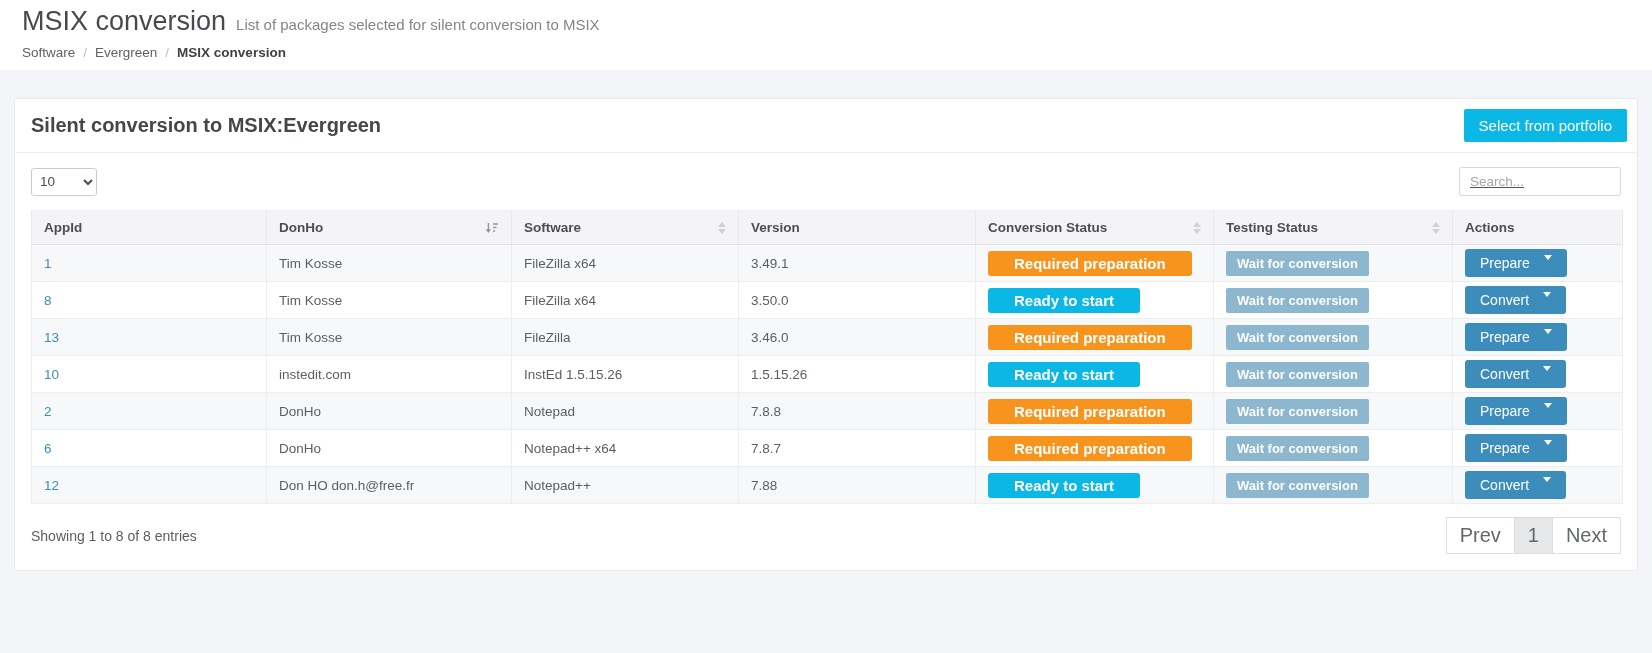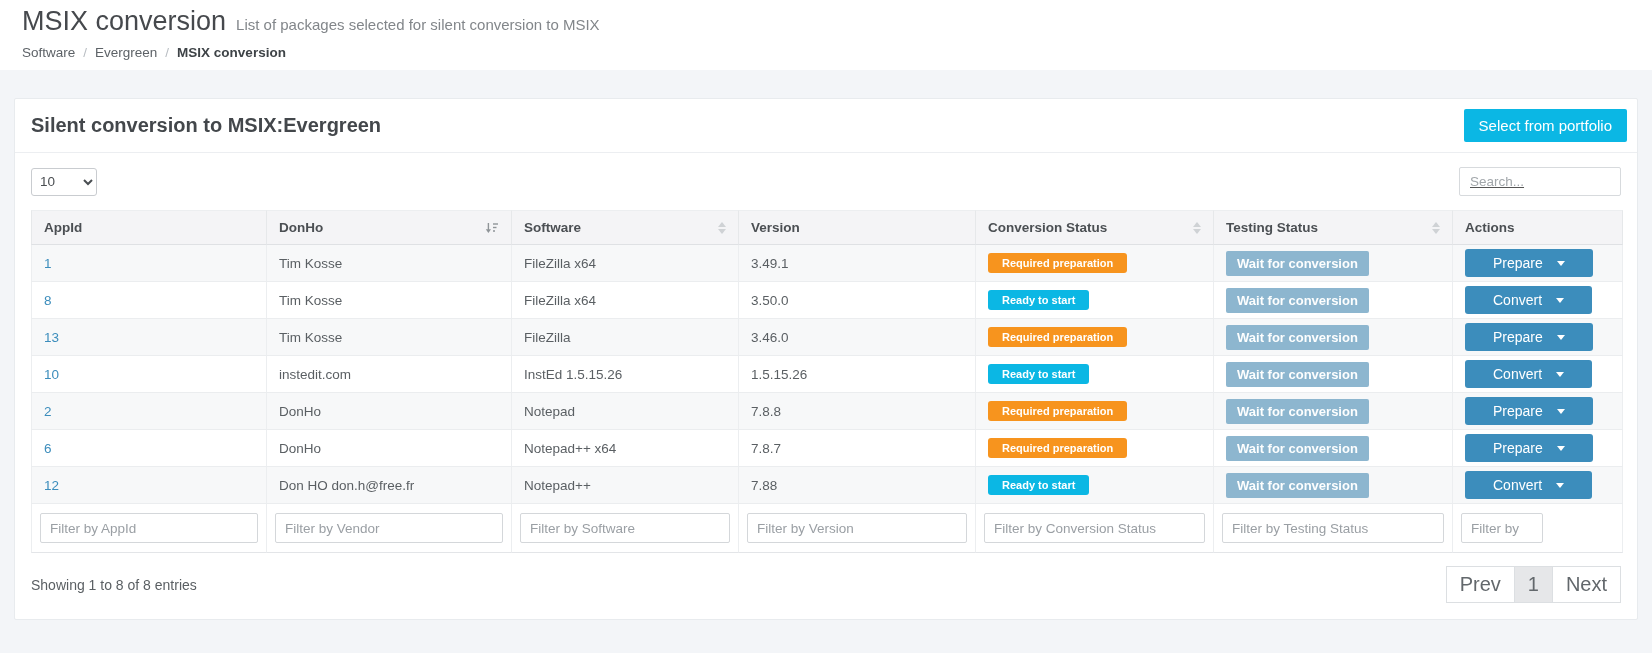--- a/index.html
+++ b/index.html
@@ -48,28 +48,28 @@
   .sort-icons .tri-down { width:0; height:0; border-left:4px solid transparent; border-right:4px solid transparent; border-top:5px solid #cfd2d5; }
 
   .data-table td { font-size:13.5px; color:#5a5f63; padding:0 12px; height:37px;
                    border-bottom:1px solid #ebedef; border-right:1px solid #eceef0;
                    overflow:hidden; white-space:nowrap; }
   .data-table td:first-child { border-left:1px solid #eceef0; }
   .data-table tbody tr:nth-child(odd) td { background:#f7f8f9; }
   .data-table tbody tr:nth-child(even) td { background:#fff; }
   .appid-link { color:#3c8dbc; text-decoration:none; cursor:pointer; }
 
-  .badge { color:#fff; font-weight:bold; font-size:11px; padding:4px 14px; border-radius:3px; display:inline-block; }
+  .badge { color:#fff; font-weight:bold; font-size:15px; padding:4px 26px; border-radius:3px; display:inline-block; }
   .badge-warning { background:#f7941e; }
   .badge-info { background:#0bb7e4; }
   .badge-testing { background:#8db6cf; color:#fdfefe; font-weight:bold; font-size:13px;
                    padding:5px 11px; border-radius:2px; display:inline-block; }
 
   .btn-action { background:#3c8dbc; color:#fff; border:none; border-radius:3px; cursor:pointer;
-                display:inline-flex; align-items:center; padding:6px 28px; font-size:14px;
+                display:inline-flex; padding:6px 15px; font-size:14px;
                 font-family:"Liberation Sans", sans-serif; }
   .btn-action .caret { width:0; height:0; margin-left:14px;
                        border-left:4px solid transparent; border-right:4px solid transparent;
                        border-top:5px solid #fff; display:inline-block; }
 
   .filter-row td { padding:9px 8px; height:48px; background:#fff !important; border-bottom:1px solid #e3e5e8; }
   .filter-input { width:100%; height:30px; border:1px solid #d4d7da; border-radius:2px;
                   padding:0 9px; font-size:13.5px; color:#555; font-family:"Liberation Sans", sans-serif; }
   .filter-input::placeholder { color:#9a9fa4; }
   .filter-input.small { width:82px; }
@@ -263,29 +263,20 @@
             <td>Don HO don.h@free.fr</td>
             <td>Notepad++</td>
             <td>7.88</td>
             <td><span class="badge badge-info">Ready to start</span></td>
             <td><span class="badge-testing">Wait for conversion</span></td>
             <td><button class="btn-action">
                   <span>Convert</span>
                   <i class="caret"></i>
                 </button></td>
           </tr>
-          <tr class="filter-row">
-            <td><input class="filter-input" type="text" placeholder="Filter by AppId" style=""></td>
-            <td><input class="filter-input" type="text" placeholder="Filter by Vendor" style=""></td>
-            <td><input class="filter-input" type="text" placeholder="Filter by Software" style=""></td>
-            <td><input class="filter-input" type="text" placeholder="Filter by Version" style=""></td>
-            <td><input class="filter-input" type="text" placeholder="Filter by Conversion Status" style=""></td>
-            <td><input class="filter-input" type="text" placeholder="Filter by Testing Status" style=""></td>
-            <td><input class="filter-input small" type="text" placeholder="Filter by" style=""></td>
-          </tr>
         </tbody>
       </table>
     </div>
 
     <div class="card-footer">
       <span class="showing-text">Showing 1 to 8 of 8 entries</span>
       <div class="pagination">
         <a>Prev</a>
         <a class="active">1</a>
         <a>Next</a>

